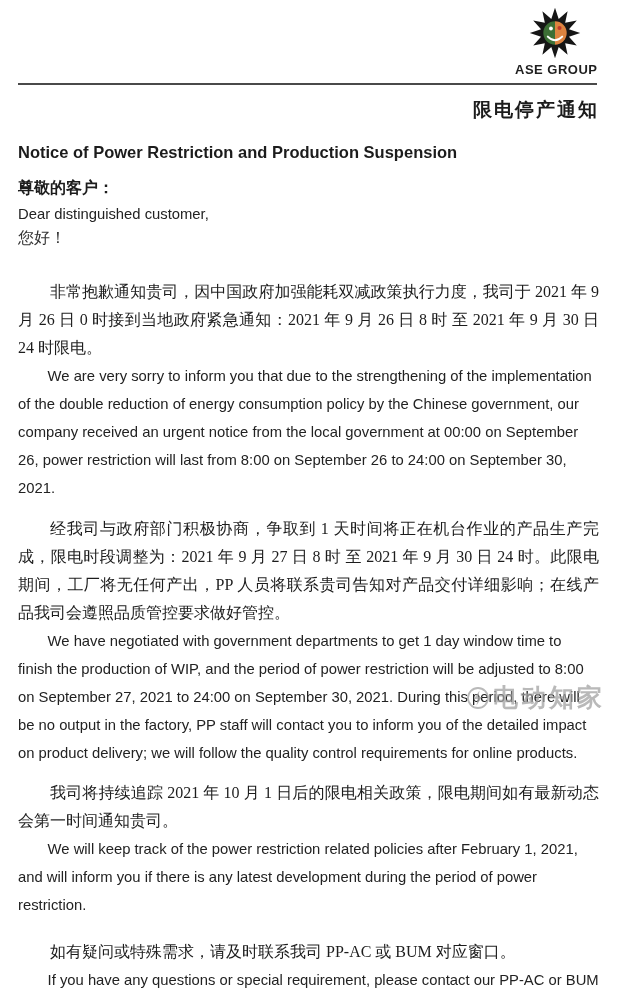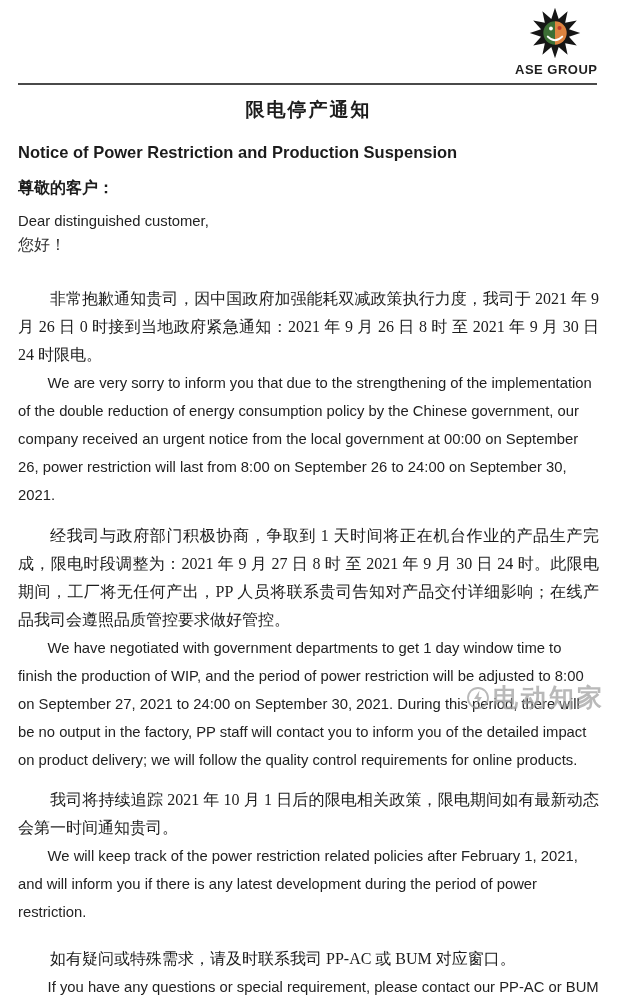--- a/index.html
+++ b/index.html
@@ -38,21 +38,21 @@
   .header-space { height: 83px; }
   .rule {
     border: none;
     border-top: 2px solid #4a4a4a;
     margin: 0 2px 0 0;
   }
 
   
   .title-zh {
     margin: 12px 0 0;
-    text-align: center;
+    text-align: right;
     font-size: 19px;
     font-weight: bold;
     letter-spacing: 2px;
     font-family: "Liberation Serif", "DejaVu Serif", serif;
   }
   .title-en {
     margin: 20px 0 0;
     text-align: left;
     font-size: 16.5px;
     font-weight: bold;
@@ -70,21 +70,21 @@
   .en {
     font-family: "Liberation Sans", "DejaVu Sans", sans-serif;
     font-size: 14.8px;
     line-height: 28px;
     text-align: left;
     color: #222;
   }
   .indent { text-indent: 2em; }
 
   .salute-zh { margin-top: 14px; font-weight: bold; font-size: 16px; line-height: 24px; font-family: Liberation Serif, serif; }
-  .salute-en { margin-top: 9px; line-height: 24px; }
+  .salute-en { margin-top: 2px; line-height: 24px; }
   .greeting  { line-height: 24px; color: #333; }
 
   .pg1 { margin-top: 28px; }
   .pg2 { margin-top: 13px; }
   .pg3 { margin-top: 12px; }
   .pg4 { margin-top: 19px; }
 
   
   .watermark {
     position: absolute;

